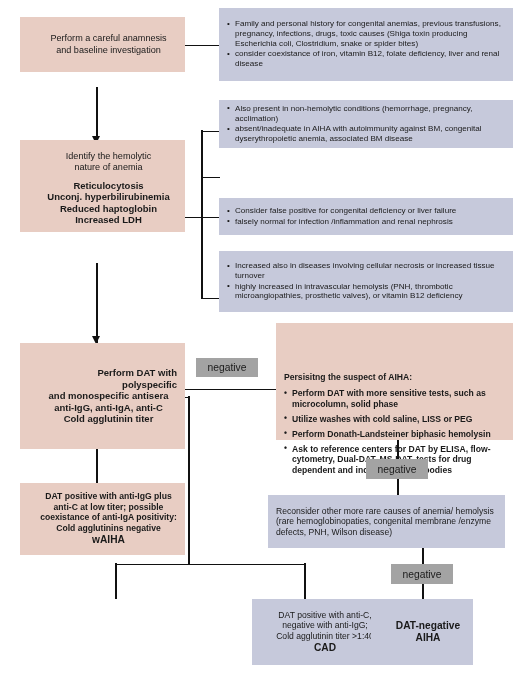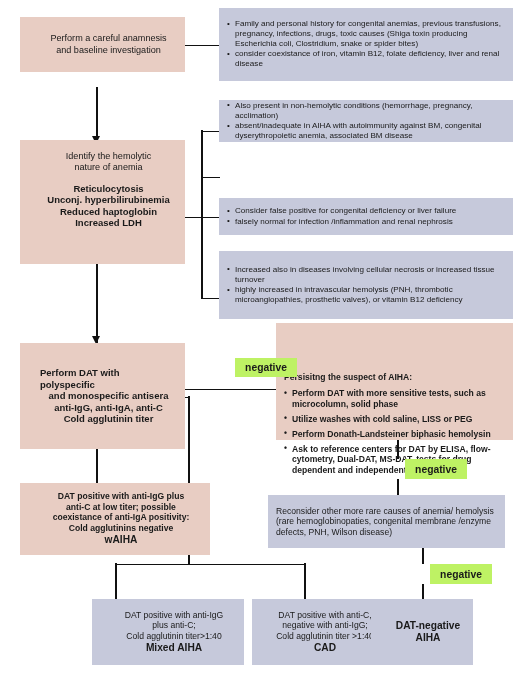--- a/index.html
+++ b/index.html
@@ -22,21 +22,21 @@
   .box {
     position: absolute;
     display: flex;
     flex-direction: column;
     justify-content: center;
     padding: 6px 8px;
     line-height: 1.22;
   }
   .pink   { background: #e8cdc3; }
   .lav    { background: #c6c9db; }
-  .ctr    { text-align: left; align-items: center; padding-left: 20px; }
+  .ctr    { text-align: right; align-items: center; padding-left: 20px; }
   .lft    { text-align: left; align-items: flex-start; }
   .bold   { font-weight: bold; }
   .t8     { font-size: 8.1px; }
   .t85    { font-size: 8.6px; }
   .t9     { font-size: 9.1px; }
   .t95    { font-size: 9.5px; }
   .t10    { font-size: 10.2px; }
 
   
   ul.bl {
@@ -70,28 +70,27 @@
   .arrowhead {
     position: absolute;
     width: 0; height: 0;
     border-left: 4.5px solid transparent;
     border-right: 4.5px solid transparent;
     border-top: 8px solid #111111;
   }
 
   .neg {
     position: absolute;
-    background: #bef264;
-    font-weight: bold;
+    background: #a3a3a3;
+    font-weight: normal;
     font-size: 10.3px;
     display: flex;
     align-items: center;
     justify-content: center;
     z-index: 5;
-    margin-left: 39px;
   }
   .gap { height: 3.2px; }
 </style>
 </head>
 <body>
 
 <div id="canvas">
 
   <div class="ln hln" style="left:184px; top:44.5px; width:36px;"></div>
 
@@ -128,48 +127,48 @@
     <span class="nline">and baseline investigation</span>
   </div>
 
   <div class="box lav lft t8" style="left:219px; top:8px; width:294px; height:73px;">
     <ul class="bl">
       <li>Family and personal history for congenital anemias, previous transfusions, pregnancy, infections, drugs, toxic causes (Shiga toxin producing Escherichia coli, Clostridium, snake or spider bites)</li>
       <li>consider coexistance of iron, vitamin B12, folate deficiency, liver and renal disease</li>
     </ul>
   </div>
 
-  <div class="box pink ctr" style="left:20px; top:140px; width:165px; height:124px; justify-content:flex-start; padding-top:11px;">
+  <div class="box pink ctr" style="left:20px; top:140px; width:165px; height:92px; justify-content:flex-start; padding-top:11px;">
     <span class="nline t9">Identify the hemolytic</span>
     <span class="nline t9">nature of anemia</span>
     <div class="gap"></div>
       <div class="gap"></div>
       <div class="gap"></div>
     <span class="nline bold t95">Reticulocytosis</span>
     <span class="nline bold t95">Unconj. hyperbilirubinemia</span>
     <span class="nline bold t95">Reduced haptoglobin</span>
     <span class="nline bold t95">Increased LDH</span>
   </div>
 
-  <div class="box lav lft t8" style="left:219px; top:100px; width:294px; height:42px;">
+  <div class="box lav lft t8" style="left:219px; top:100px; width:294px; height:48px;">
     <ul class="bl">
       <li>Also present in non-hemolytic conditions (hemorrhage, pregnancy, acclimation)</li>
       <li>absent/inadequate in AIHA with autoimmunity against BM, congenital dyserythropoietic anemia, associated BM disease</li>
     </ul>
   </div>
 
 
   <div class="box lav lft t8" style="left:219px; top:198px; width:294px; height:37px;">
     <ul class="bl">
       <li>Consider false positive for congenital deficiency or liver failure</li>
       <li>falsely normal for infection /inflammation and renal nephrosis</li>
     </ul>
   </div>
 
-  <div class="box lav lft t8" style="left:219px; top:251px; width:294px; height:68px;">
+  <div class="box lav lft t8" style="left:219px; top:251px; width:294px; height:61px;">
     <ul class="bl">
       <li>Increased also in diseases involving cellular necrosis or increased tissue turnover</li>
       <li>highly increased in intravascular hemolysis (PNH, thrombotic microangiopathies, prosthetic valves), or vitamin B12 deficiency</li>
     </ul>
   </div>
 
   <div class="box pink ctr bold t95" style="left:20px; top:343px; width:165px; height:106px;">
     <span class="nline">Perform DAT with polyspecific</span>
     <span class="nline">and monospecific antisera</span>
     <span class="nline">anti-IgG, anti-IgA, anti-C</span>
@@ -183,40 +182,34 @@
     <ul class="bl sp">
       <li>Perform DAT with more sensitive tests, such as microcolumn, solid phase</li>
       <li>Utilize washes with cold saline, LISS or PEG</li>
       <li>Perform Donath-Landsteiner biphasic hemolysin</li>
       <li>Ask to reference centers for DAT by ELISA, flow-cytometry, Dual-DAT, MS-DAT, tests for drug dependent and independent antibodies</li>
     </ul>
   </div>
 
   <div class="neg" style="left:366px; top:459px; width:62px; height:20px;">negative</div>
 
-  <div class="box pink ctr bold t85" style="left:20px; top:483px; width:190px; height:72px;">
+  <div class="box pink ctr bold t85" style="left:20px; top:483px; width:165px; height:72px;">
     <span class="nline">DAT positive with anti-IgG plus</span>
     <span class="nline">anti-C at low titer; possible</span>
     <span class="nline">coexistance of anti-IgA positivity:</span>
     <span class="nline">Cold agglutinins negative</span>
     <span class="nline t10" style="margin-top:1px;">wAIHA</span>
   </div>
 
   <div class="box lav lft t85" style="left:268px; top:495px; width:237px; height:53px;">
     <span class="plain">Reconsider other more rare causes of anemia/ hemolysis (rare hemoglobinopaties, congenital membrane /enzyme defects,  PNH, Wilson disease)</span>
   </div>
 
   <div class="neg" style="left:391px; top:564px; width:62px; height:20px;">negative</div>
 
-  <div class="box lav ctr t85" style="left:92px; top:599px; width:152px; height:66px;">
-    <span class="nline">DAT positive with anti-IgG</span>
-    <span class="nline">plus anti-C;</span>
-    <span class="nline">Cold agglutinin titer&gt;1:40</span>
-    <span class="nline bold t10" style="margin-top:1px;">Mixed AIHA</span>
-  </div>
 
   <div class="box lav ctr t85" style="left:252px; top:599px; width:134px; height:66px;">
     <span class="nline">DAT positive with anti-C,</span>
     <span class="nline">negative with anti-IgG;</span>
     <span class="nline">Cold agglutinin titer &gt;1:40</span>
     <span class="nline bold t10" style="margin-top:1px;">CAD</span>
   </div>
 
   <div class="box lav ctr bold t10" style="left:371px; top:599px; width:102px; height:66px;">
     <span class="nline">DAT-negative</span>

